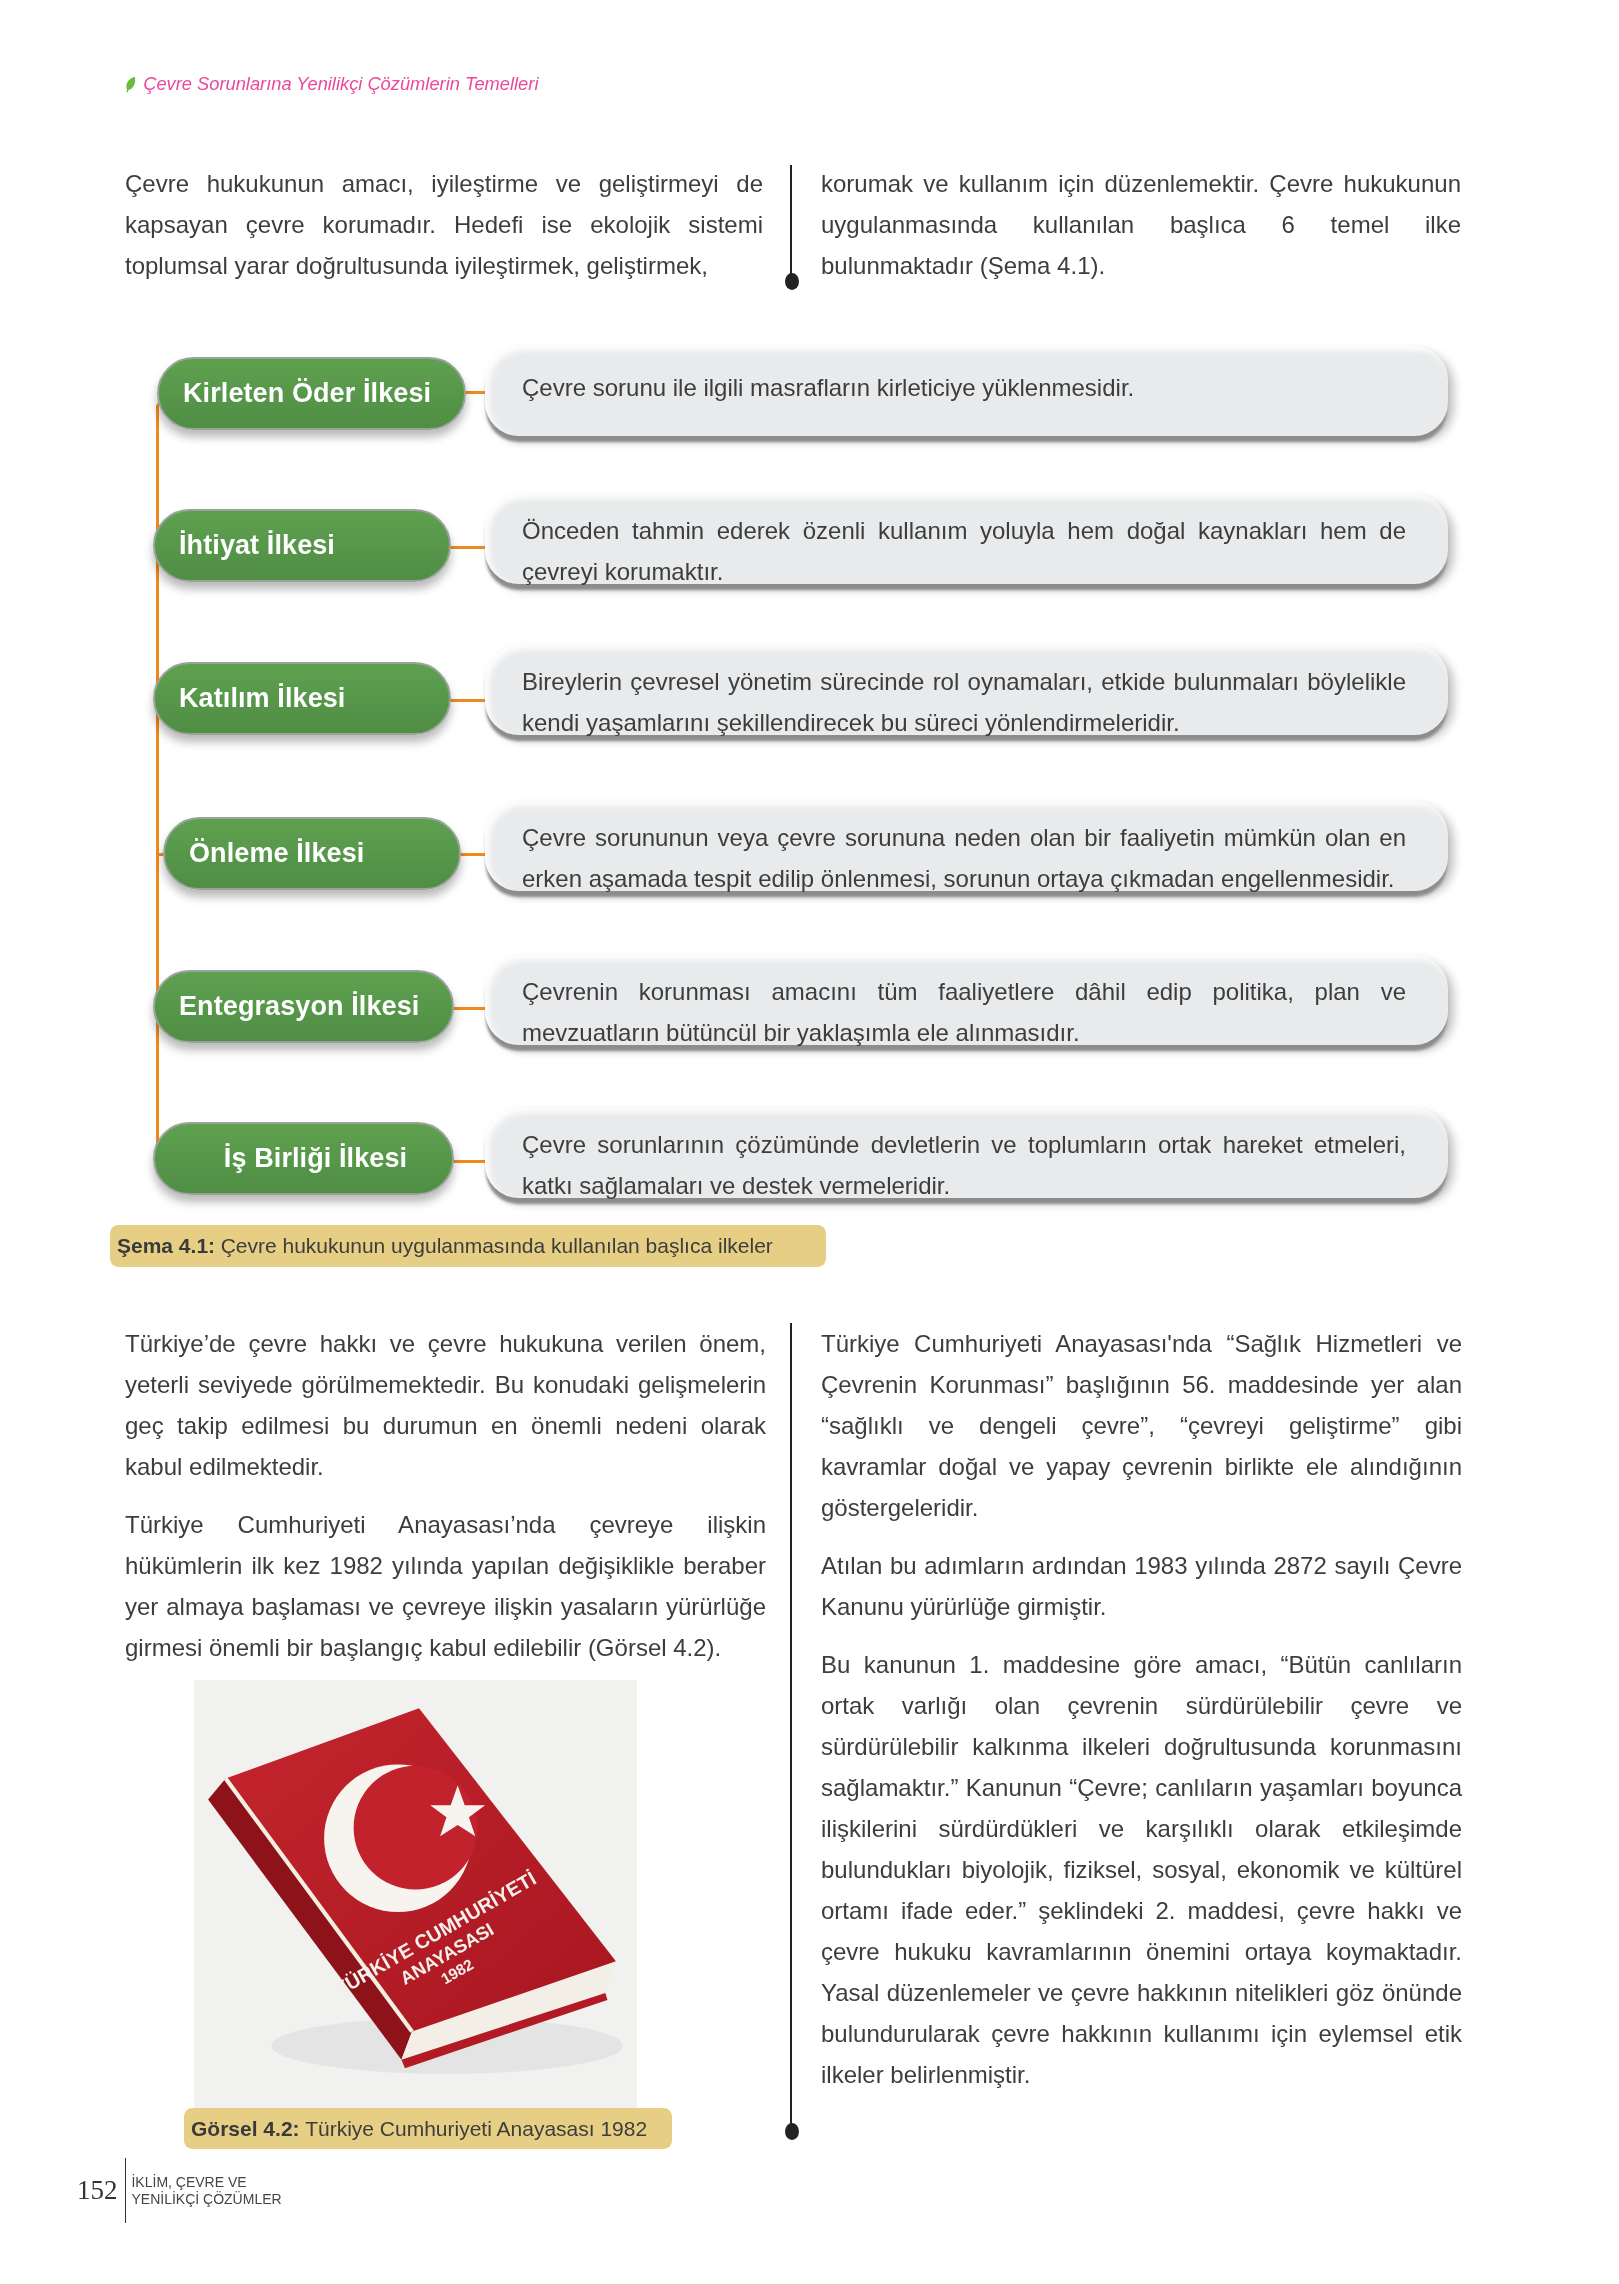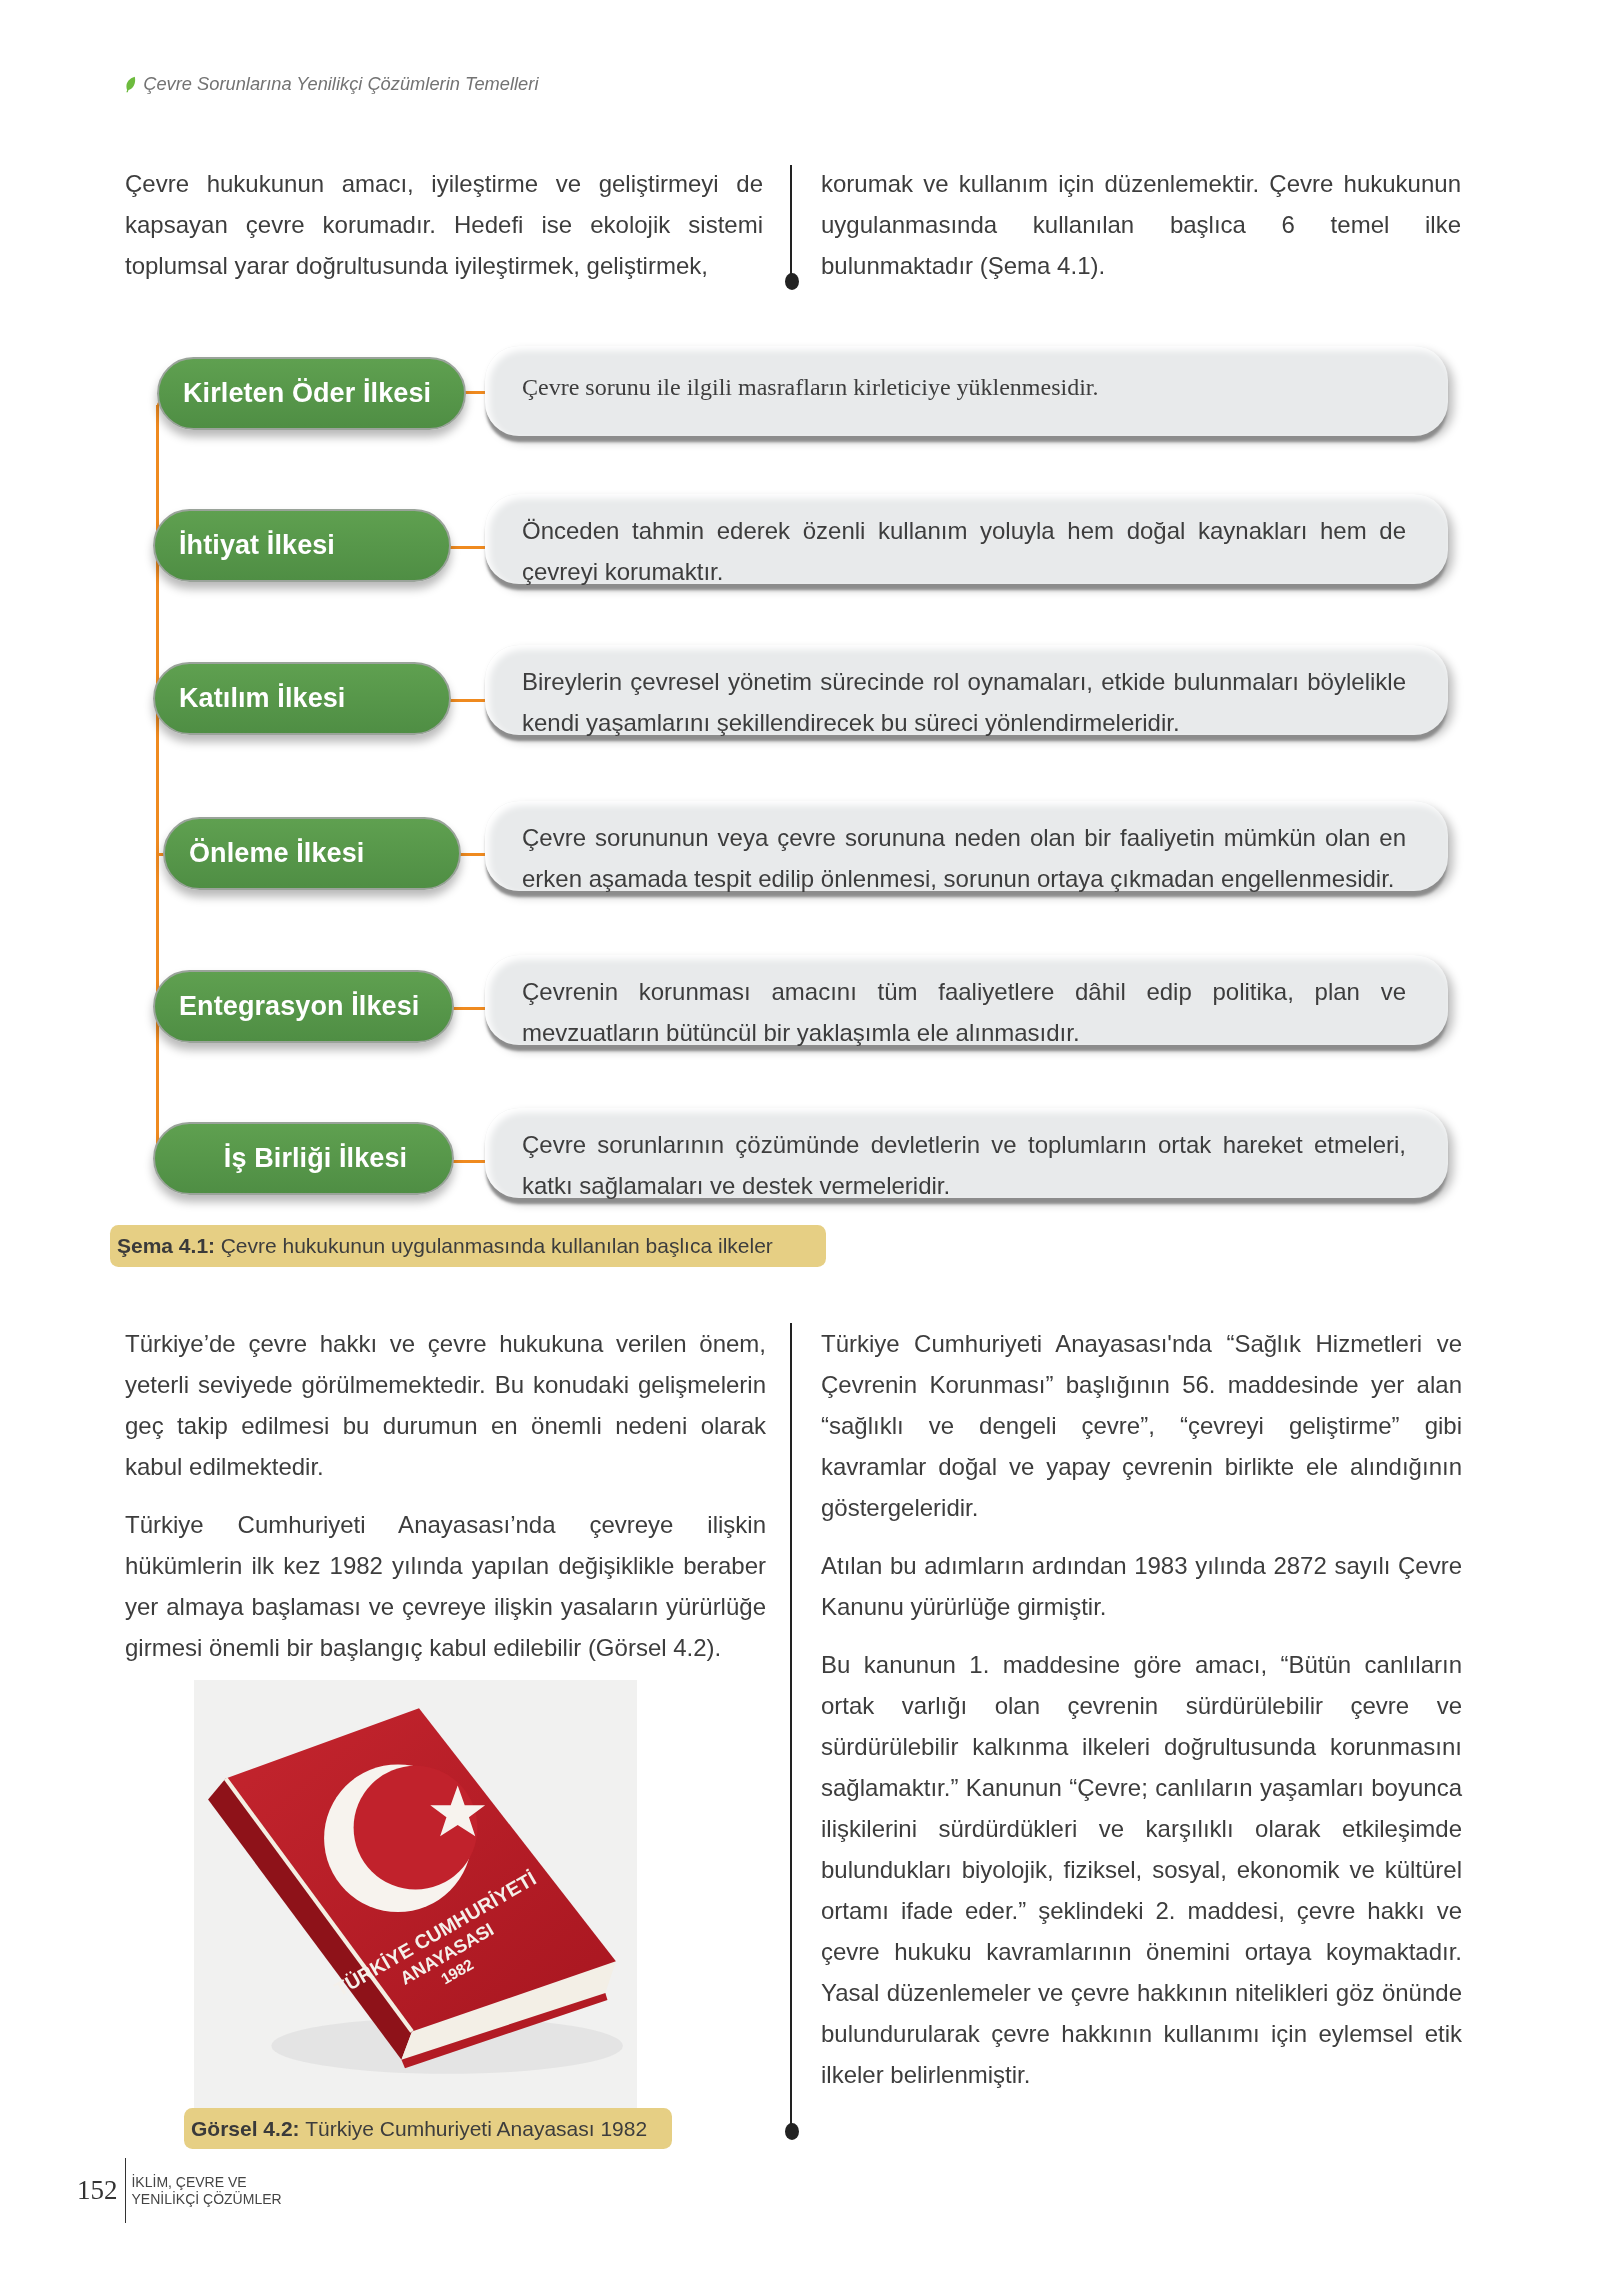--- a/index.html
+++ b/index.html
@@ -1,21 +1,21 @@
 <!DOCTYPE html>
 <html style="font-size:11.2px"><head>
 <meta charset="utf-8">
 <style>
   * { box-sizing: border-box; margin: 0; padding: 0; }
   html, body { width: 1620px; height: 2284px; background: #ffffff; }
   body { position: relative; font-family: "Liberation Sans", sans-serif; color: #3a3a3a; overflow: hidden; }
 
   .header { position: absolute; left: 125px; top: 70px; height: 28px; display: flex; align-items: center; gap: 7px; }
   .leaf { width: 11.2px; height: 17px; }
-  .header-text { font-style: italic; font-size: 18.3px; color: #737373; font-weight: 300; }
+  .header-text { font-style: italic; font-size: 18.3px; color: #ec4899; font-weight: 300; }
 
   .col-text { position: absolute; font-size: 24px; line-height: 41px; color: #3d3d3d; text-align: justify; }
   .col-text p { margin-bottom: 17px; }
 
   .vdivider { position: absolute; width: 2.1px; background: #222; }
   .vdot { position: absolute; width: 14px; height: 17px; border-radius: 50%; background: #222; }
 
   
   .orange-trunk { position: absolute; left: 156px; top: 391px; width: 2.8px; height: 770px; background: #ef8a1f; }
   .orange-corner-top { position: absolute; left: 156px; top: 391px; width: 28px; height: 28px; border-left: 2.8px solid #ef8a1f; border-top: 2.8px solid #ef8a1f; border-top-left-radius: 19.7px; }
@@ -72,21 +72,21 @@
   <div class="branch" style="left:464px; top:391px; width:24px;"></div>
   <div class="branch" style="left:450px; top:546px; width:38px;"></div>
   <div class="branch" style="left:450px; top:699px; width:38px;"></div>
   <div class="branch" style="left:450px; top:853px; width:38px;"></div>
   <div class="branch" style="left:450px; top:1007px; width:38px;"></div>
   <div class="branch" style="left:450px; top:1160px; width:38px;"></div>
 
   <div class="pill" style="left:157px; top:357px; width:309px;">
     <span>Kirleten Öder İlkesi</span>
   </div>
-  <div class="card" style="top:346px; padding-top:21px;font-family:Liberation Serif, serif;">
+  <div class="card" style="top:346px; padding-top:21px;">
     <span>Çevre sorunu ile ilgili masrafların kirleticiye yüklenmesidir.</span>
   </div>
 
   <div class="pill" style="left:153px; top:509px; width:298px;">
     <span>İhtiyat İlkesi</span>
   </div>
   <div class="card" style="top:494px;">
     <span>Önceden tahmin ederek özenli kullanım yoluyla hem doğal kaynakları hem de çevreyi korumaktır.</span>
   </div>
 

